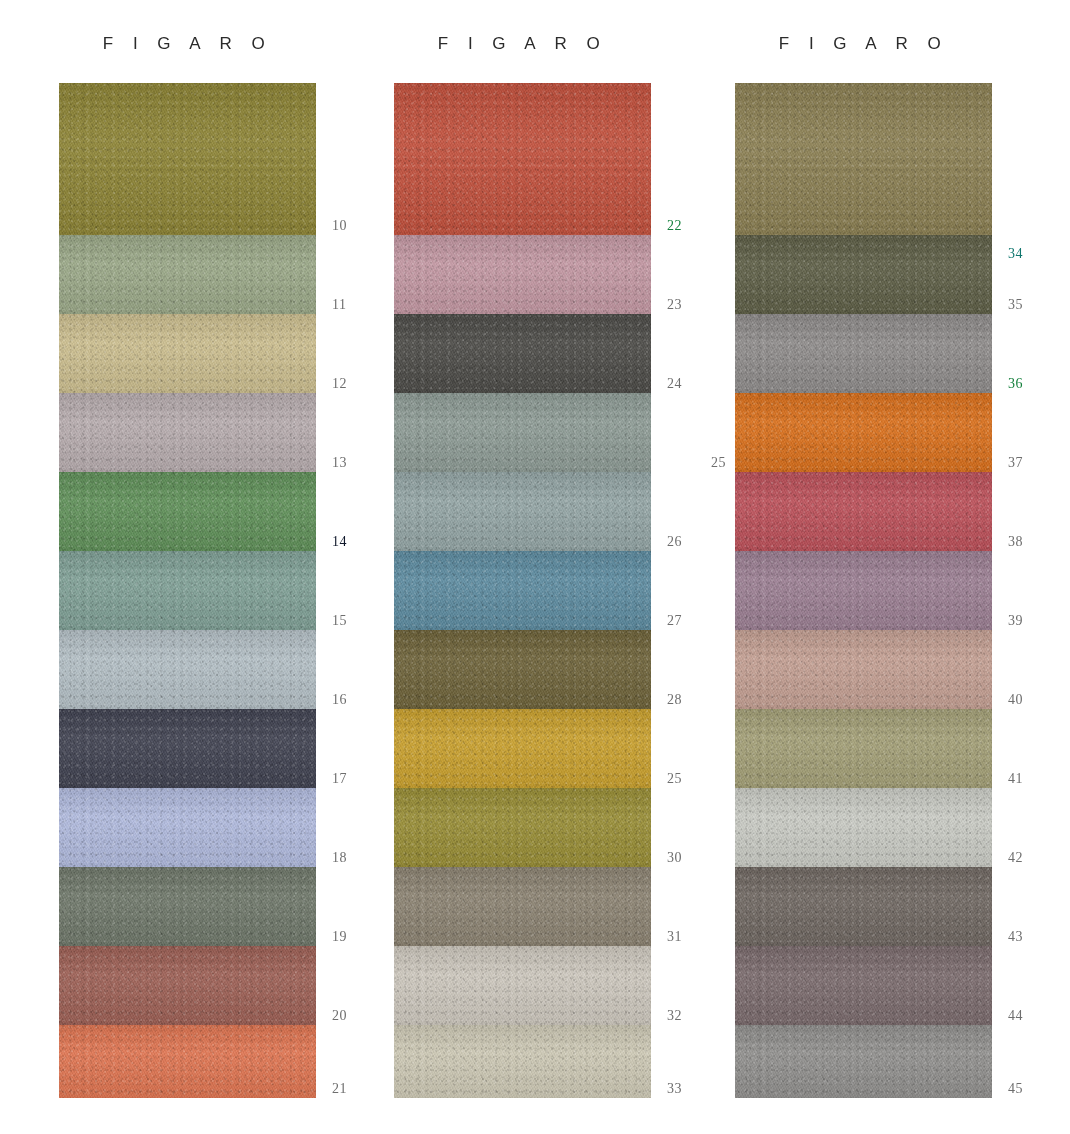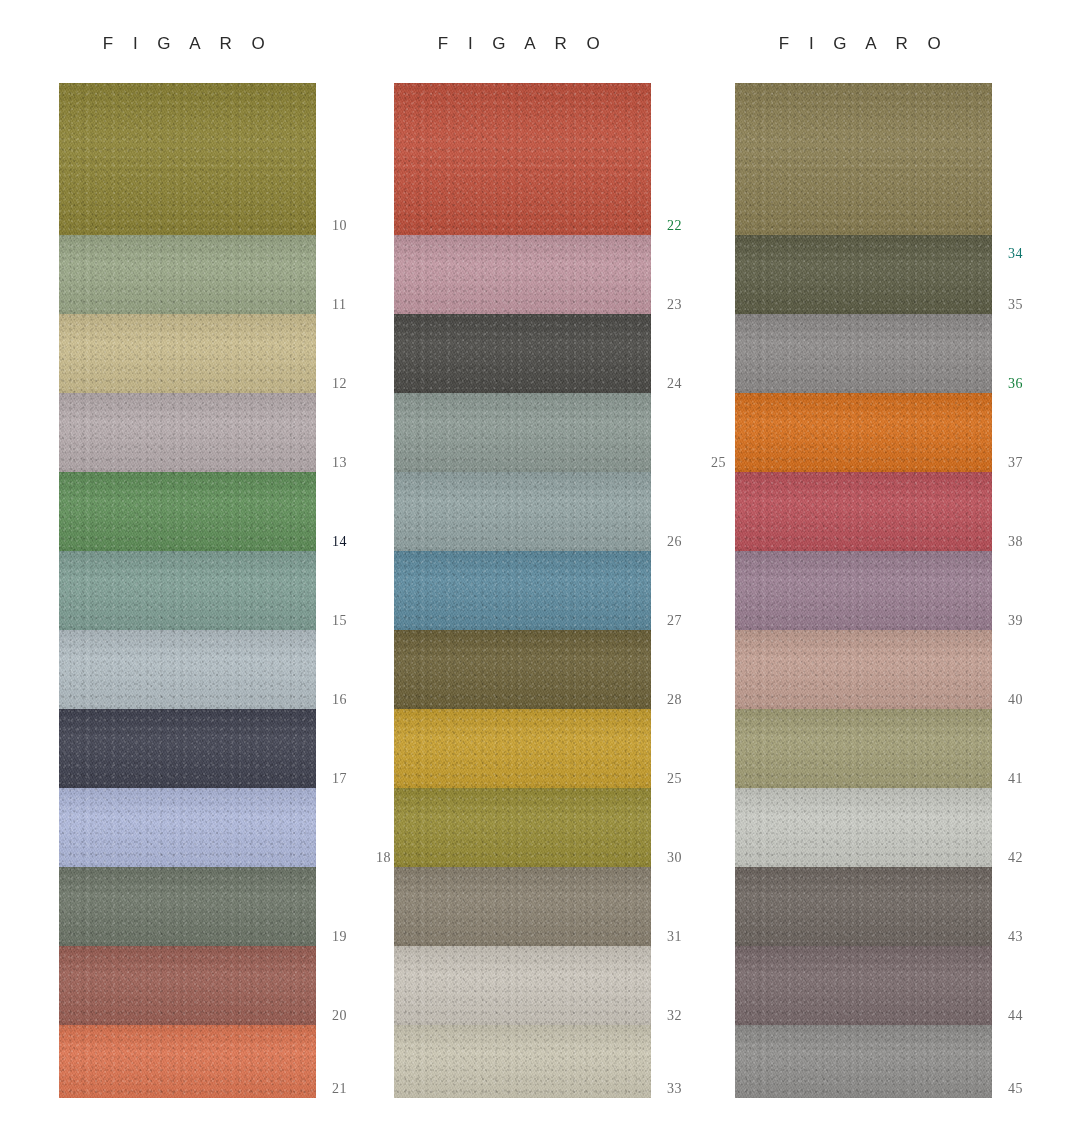--- a/index.html
+++ b/index.html
@@ -165,21 +165,21 @@
             <div class="tex"></div>
             <div class="tex2"></div>
             <div class="shade"></div>
           </div>
           <div class="swatch-label" style="top: 688px; color: rgb(110, 110, 110);">17</div>
           <div class="swatch" style="height: 79px; background: rgb(176, 186, 222);">
             <div class="tex"></div>
             <div class="tex2"></div>
             <div class="shade"></div>
           </div>
-          <div class="swatch-label" style="top: 767px; color: rgb(110, 110, 110); margin-left: 44px;">18</div>
+          <div class="swatch-label" style="top: 767px; color: rgb(110, 110, 110);">18</div>
           <div class="swatch" style="height: 79px; background: rgb(110, 119, 105);">
             <div class="tex"></div>
             <div class="tex2"></div>
             <div class="shade"></div>
           </div>
           <div class="swatch-label" style="top: 846px; color: rgb(110, 110, 110);">19</div>
           <div class="swatch" style="height: 79px; background: rgb(157, 95, 84);">
             <div class="tex"></div>
             <div class="tex2"></div>
             <div class="shade"></div>

